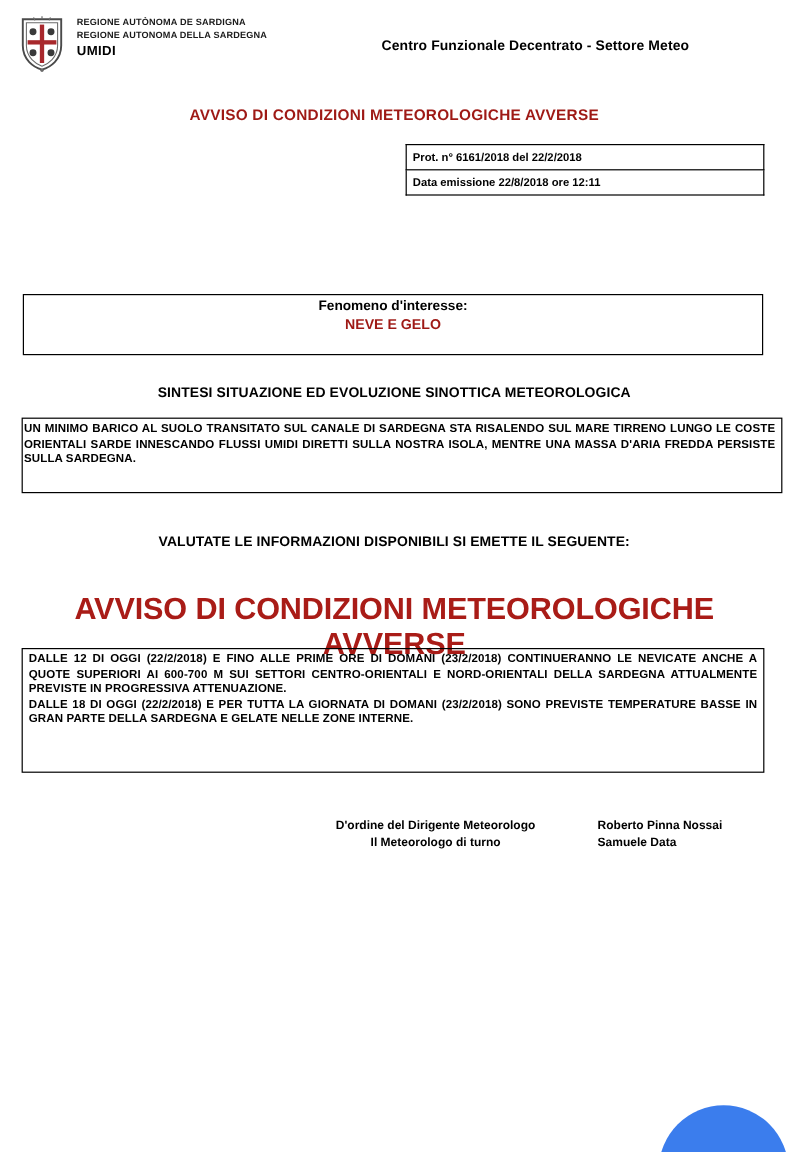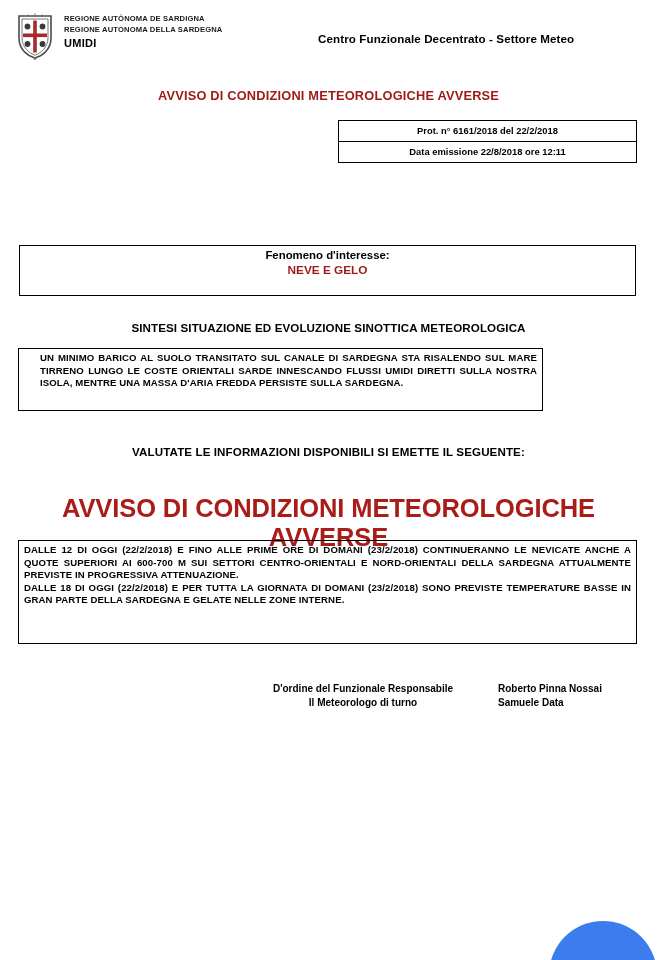--- a/index.html
+++ b/index.html
@@ -87,21 +87,20 @@
   }
 
   
   .prot-table {
     position: absolute;
     left: 338px;
     top: 120px;
     width: 299px;
     border-collapse: collapse;
     table-layout: fixed;
-    text-align: center;
   }
   .prot-table td {
     border: 1px solid #000000;
     padding: 2px 5px 3px 5px;
     font-size: 9.4px;
     font-weight: bold;
     height: 15px;
     vertical-align: middle;
     white-space: nowrap;
   }
@@ -163,25 +162,25 @@
     letter-spacing: 0.1px;
   }
   #sintesi-heading { top: 321px; }
   #valutate-heading { top: 445px; }
 
   
   .sintesi-box {
     position: absolute;
     left: 18px;
     top: 348px;
-    width: 525px;
+    width: 634px;
     height: 63px;
     border: 1px solid #000000;
     box-sizing: border-box;
-    padding: 3px 5px 0 21px;
+    padding: 3px 5px 0 1px;
   }
   .sintesi-box p,
   .body-box p {
     margin: 0;
     font-size: 9.6px;
     font-weight: bold;
     line-height: 12.6px;
     text-align: justify;
     text-align-last: left;
     letter-spacing: 0.1px;
@@ -313,21 +312,21 @@
 
   <div class="big-red-title">AVVISO DI CONDIZIONI METEOROLOGICHE AVVERSE</div>
 
   <div class="body-box">
     <p>DALLE 12 DI OGGI (22/2/2018) E FINO ALLE PRIME ORE DI DOMANI (23/2/2018) CONTINUERANNO LE NEVICATE ANCHE A QUOTE SUPERIORI AI 600-700 M SUI SETTORI CENTRO-ORIENTALI E NORD-ORIENTALI DELLA SARDEGNA ATTUALMENTE PREVISTE IN PROGRESSIVA ATTENUAZIONE.</p>
     <p>DALLE 18 DI OGGI (22/2/2018) E PER TUTTA LA GIORNATA DI DOMANI (23/2/2018) SONO PREVISTE TEMPERATURE BASSE IN GRAN PARTE DELLA SARDEGNA E GELATE NELLE ZONE INTERNE.</p>
   </div>
 
   <div class="signature">
     <div class="sig-left">
-      <div>D'ordine del Funzionale Responsabile</div>
+      <div>D'ordine del Dirigente Meteorologo</div>
       <div>Il Meteorologo di turno</div>
     </div>
     <div class="sig-right">
       <div>Roberto Pinna Nossai</div>
       <div>Samuele Data</div>
     </div>
   </div>
 
   <div class="fab"></div>
 

